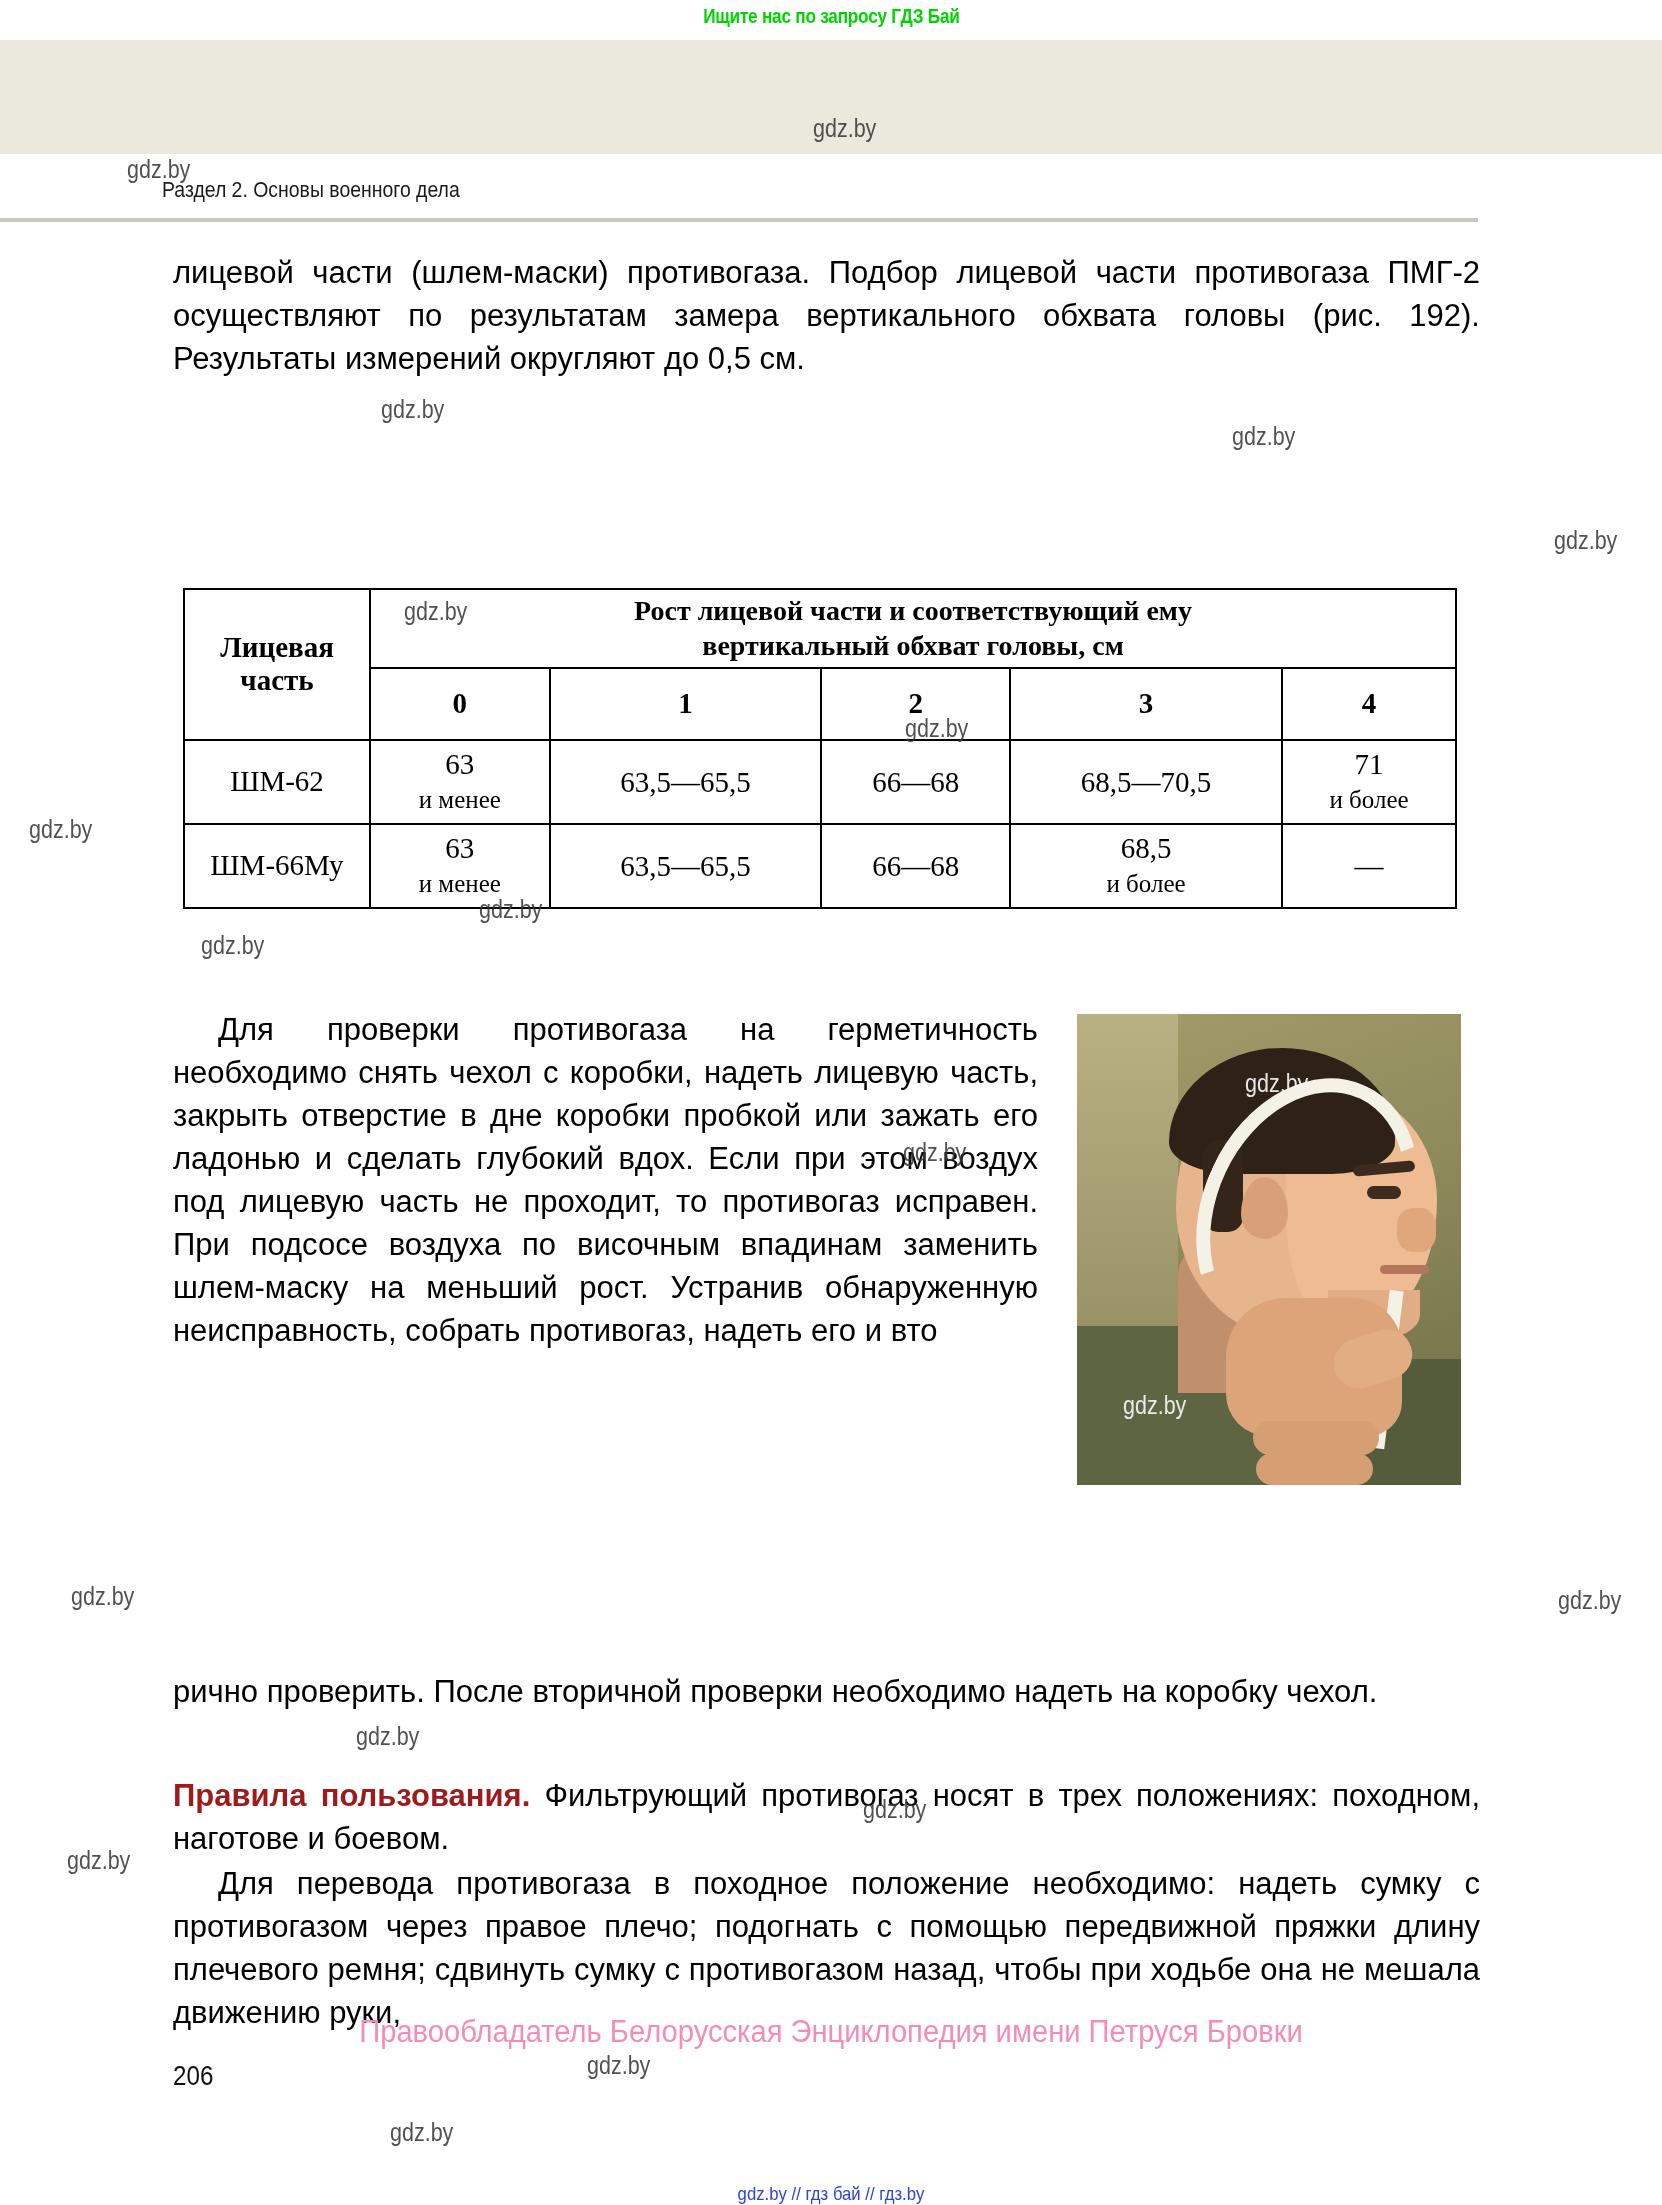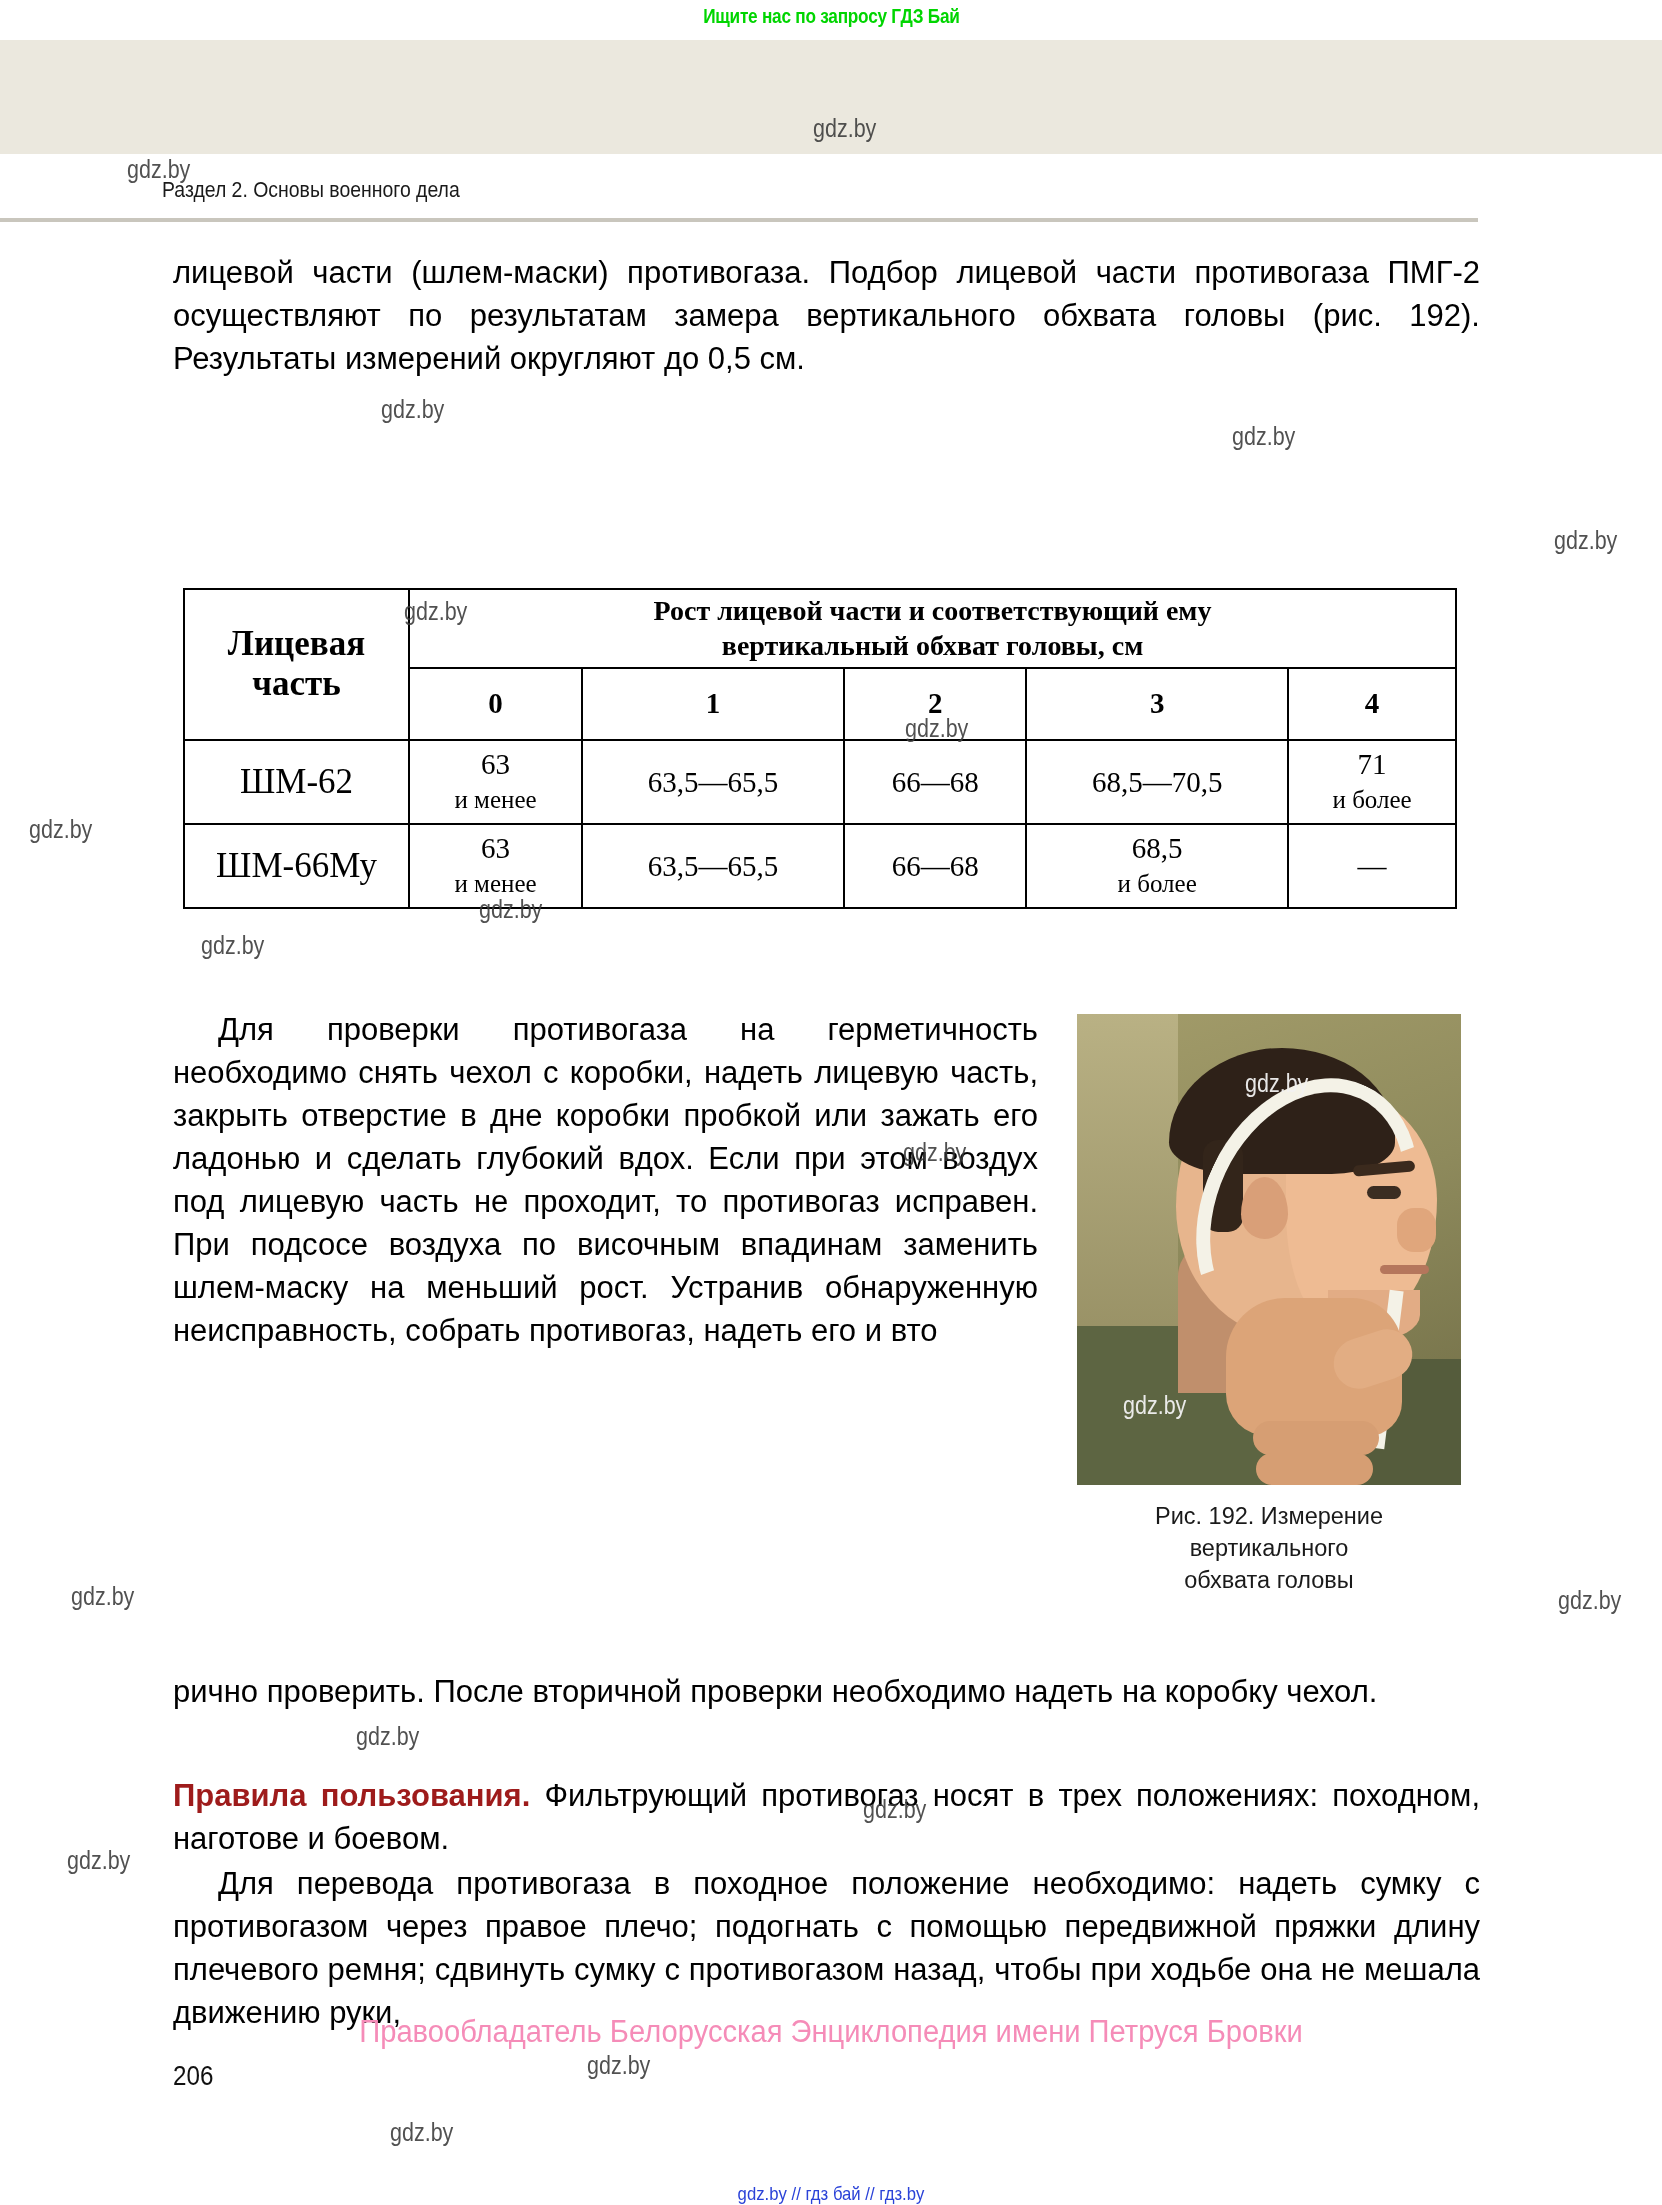--- a/index.html
+++ b/index.html
@@ -113,21 +113,21 @@
     color: #000;
   }
   table.fit td, table.fit th {
     border: 2.5px solid #000;
     text-align: center;
     vertical-align: middle;
     padding: 3.4px 5px;
     font-weight: normal;
   }
   table.fit th { font-weight: bold; }
-  .c-part     { width: 225px; font-size: 35px; font-weight: bold; font-family: Liberation Serif, serif; }
+  .c-part     { width: 186px; font-size: 29px; font-weight: bold; font-family: Liberation Serif, serif; }
   .c-span     { font-size: 28px; font-weight: bold; line-height: 35px; }
   .c-num      { font-size: 29px; font-weight: bold; }
   td.datacell { font-weight: bold; font-size: 29px; line-height: 34px; }
   td.datacell .small { font-weight: normal; font-size: 25px; }
   .rowh { height: 72px; }
   .rowd { height: 84px; }
 
   
   .leftcol {
     position: absolute;
@@ -363,25 +363,20 @@
       <div class="ph-chin"></div>
       <div class="ph-tapearc"></div>
       <div class="ph-tapedown"></div>
       <div class="ph-hand"></div>
       <div class="ph-thumb"></div>
       <div class="ph-finger" style="left:176px; bottom:30px; width:126px; height:34px;"></div>
       <div class="ph-finger" style="left:179px; bottom:0px; width:117px; height:32px;"></div>
       <div class="wm onimg" style="left:168px; top:55px; font-size:25px;">gdz.by</div>
       <div class="wm onimg" style="left:46px; top:377px; font-size:25px;">gdz.by</div>
     </div>
-    <div class="fig-cap">
-      <div>Рис. 192. Измерение</div>
-      <div>вертикального</div>
-      <div>обхвата головы</div>
-    </div>
   </div>
 
   <div class="fullcont">
     <p class="body">рично проверить. После вторичной проверки необходимо надеть на коробку чехол.</p>
   </div>
   <div class="wm" style="left:356px; top:1682px; font-size:25px;">gdz.by</div>
   <div class="wm" style="left:1558px; top:1546px; font-size:25px;">gdz.by</div>
 
   <div class="para2">
     <p class="body"><span class="rules-lead">Правила пользования.</span><span> Фильтрующий противогаз носят в трех по­ложениях: походном, наготове и боевом.</span></p>

